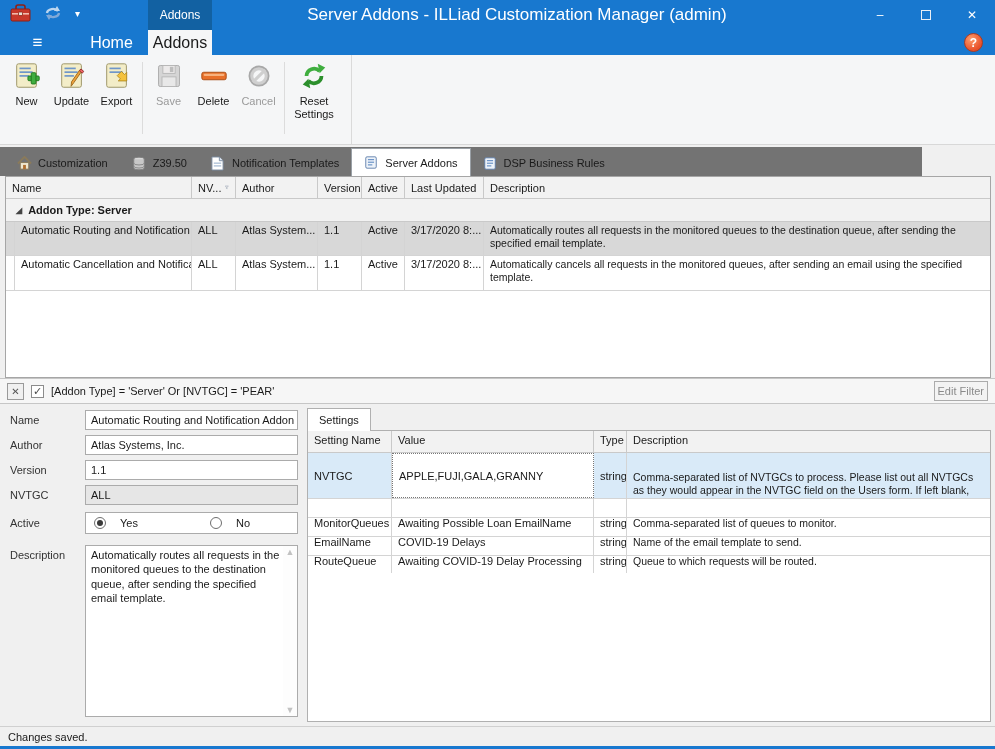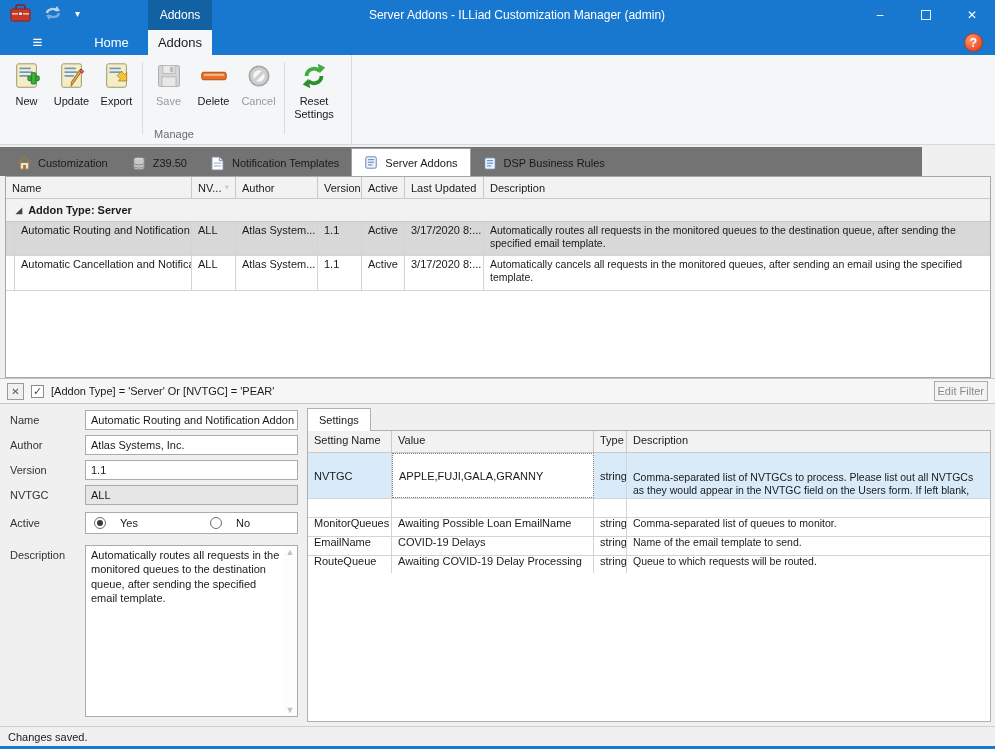--- a/index.html
+++ b/index.html
@@ -8,31 +8,31 @@
          background:#f0f0f0; position:relative; }
 
   
   .titlebar { position:absolute; top:0; left:0; width:995px; height:30px; background:#1878cf; color:#fff; }
   .qat { position:absolute; left:10px; top:4px; display:flex; align-items:center; gap:12px; }
   .qat svg { display:block; }
   .caret { font-size:10px; color:#fff; }
   .ctx-tab { position:absolute; left:148px; top:0; width:64px; height:30px; background:#1261a2;
              display:flex; align-items:center; justify-content:center; font-size:12px; }
   .title-text { position:absolute; left:15px; right:0; top:0; height:30px; display:flex;
-                align-items:center; justify-content:center; font-size:12px; pointer-events:none;margin-left:24px; }
+                align-items:center; justify-content:center; font-size:17px; pointer-events:none;margin-left:24px; }
   .win-controls { position:absolute; right:0; top:0; height:30px; display:flex; }
   .win-btn { width:46px; height:30px; display:flex; align-items:center; justify-content:center;
              font-size:12px; color:#fff; cursor:default; }
   .max-box { width:10px; height:10px; border:1px solid #e8eef5; display:inline-block; }
 
   
   .tabrow { position:absolute; top:30px; left:0; width:995px; height:25px; background:#1878cf;
             display:flex; color:#fff; }
   .hamburger { width:75px; display:flex; align-items:center; justify-content:center; font-size:17px; }
-  .rtab { width:73px; display:flex; align-items:center; justify-content:center; font-size:13px; }
+  .rtab { width:73px; display:flex; align-items:center; justify-content:center; font-size:16px; }
   .rtab.active { width:64px; background:#f5f6f7; color:#1a1a1a; }
   .help-badge { position:absolute; right:12px; top:33px; width:19px; height:19px; border-radius:50%;
                 background:radial-gradient(circle at 35% 30%, #ff9d6b, #e8502a 70%); border:1px solid #b03a1d;
                 color:#fff; font-weight:bold; font-size:12px; display:flex; align-items:center;
                 justify-content:center; z-index:5; }
 
   
   .ribbon { position:absolute; top:55px; left:0; width:995px; height:90px; background:#f5f6f7;
             border-bottom:1px solid #d8d8d8; }
   .ribbon-group { position:absolute; left:0; top:0; height:89px; width:352px;
@@ -250,21 +250,20 @@
         <svg width="30" height="30" viewBox="0 0 32 32">
           <path d="M8 16 a8 8 0 0 1 14-5" fill="none" stroke="#3fae3f" stroke-width="4"></path>
           <path d="M24 16 a8 8 0 0 1 -14 5" fill="none" stroke="#2c8f2c" stroke-width="4"></path>
           <path d="M20 3 l8 4 -6 6z" fill="#3fae3f"></path>
           <path d="M12 29 l-8-4 6-6z" fill="#2c8f2c"></path>
         </svg>
       </span>
       <span class="lbl">Reset Settings</span>
     </div>
 
-    <div class="group-caption">Manage</div>
   </div>
 </div>
 
 <div class="view-tabs">
   <div class="vtab">
     <span class="ic">
       <svg width="15" height="15" viewBox="0 0 16 16">
         <path d="M1 8 L8 1 L15 8" fill="none" stroke="#8a7a5a" stroke-width="2"></path>
         <rect x="3.5" y="7" width="9" height="7" fill="#efe7cf" stroke="#8a7a5a"></rect>
         <rect x="6.5" y="9.5" width="3" height="4.5" fill="#b07030"></rect>

